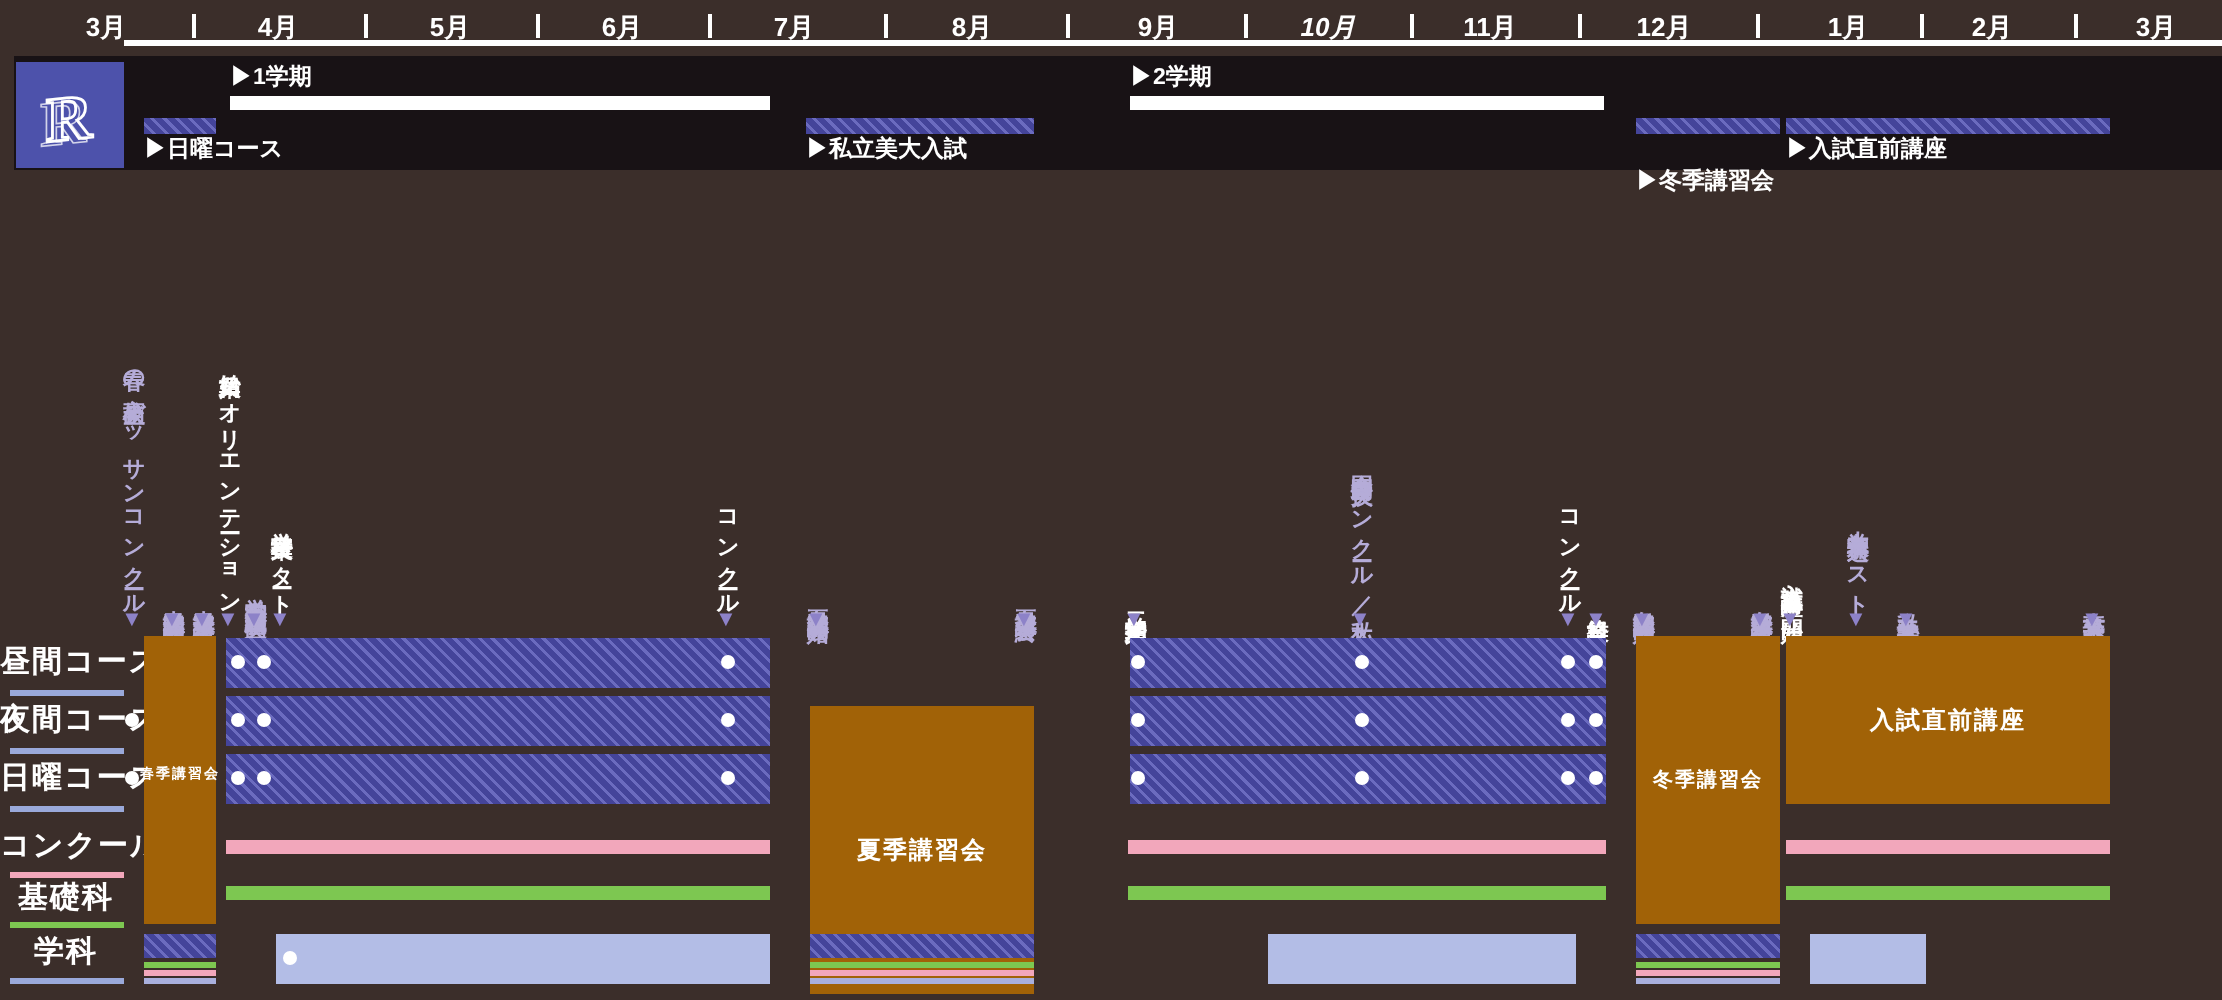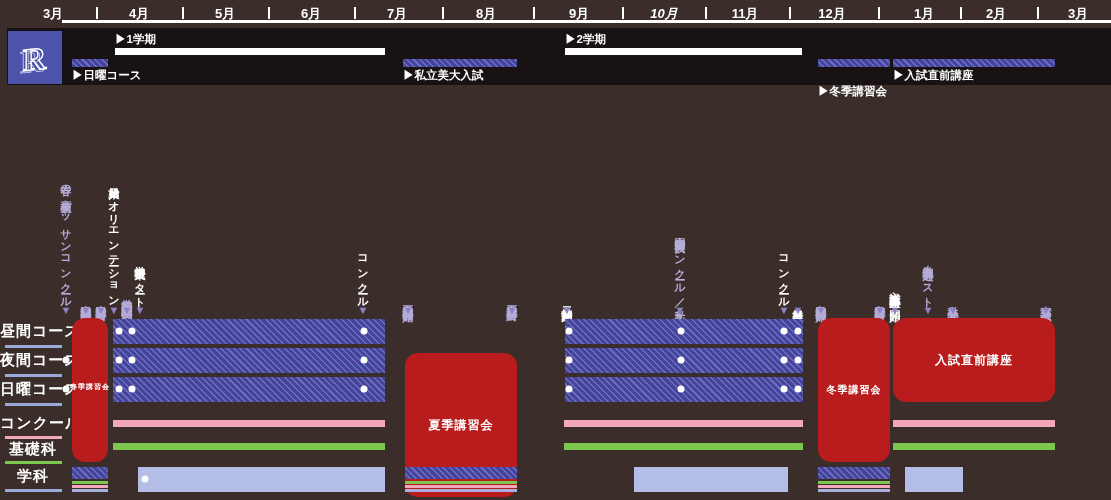--- a/index.html
+++ b/index.html
@@ -13,21 +13,21 @@
   .logo{background:#4d52ab;display:flex;align-items:center;justify-content:center;}
   .hlabel{color:#fff;font-weight:bold;font-size:11.5px;white-space:nowrap;line-height:13px;}
   .whitebar{background:#fff;}
   .hatch{background:repeating-linear-gradient(45deg,#44449a 0,#44449a 3px,#6b6bbf 3px,#6b6bbf 4.5px);}
   .vcol{display:flex;flex-direction:column;justify-content:flex-end;align-items:center;
         transform:translateX(-50%);width:18px;}
   .vtext{writing-mode:vertical-rl;text-orientation:mixed;font-size:11px;font-weight:bold;
          letter-spacing:1px;line-height:14px;white-space:nowrap;}
   .varrow{color:#8d82c8;font-size:11px;line-height:11px;margin-top:2px;}
   .dot{width:7px;height:7px;border-radius:50%;background:#fff;transform:translate(-50%,-50%);}
-  .gray{background:#b91c1c;color:#fff;font-weight:bold;display:flex;align-items:center;justify-content:center;border-radius:13px;}
+  .gray{background:#a16207;color:#fff;font-weight:bold;display:flex;align-items:center;justify-content:center;}
   .rowlabel{color:#fff;font-weight:bold;font-size:15px;width:66px;text-align:center;
             letter-spacing:1px;white-space:nowrap;transform:translateY(-50%);}
   .c-pink{background:#f2a7bb;}
   .c-green{background:#7dc751;}
   .c-lavender{background:#a9b0dd;}
   .c-lightblue{background:#b3bde6;}
   .c-periwinkle{background:#9aa9da;}
   .txt-w{color:#ffffff;}
   .txt-l{color:#b5acd8;}
   .tinylabel{color:#fff;font-weight:bold;font-size:7px;white-space:nowrap;transform:translateX(-50%);}

